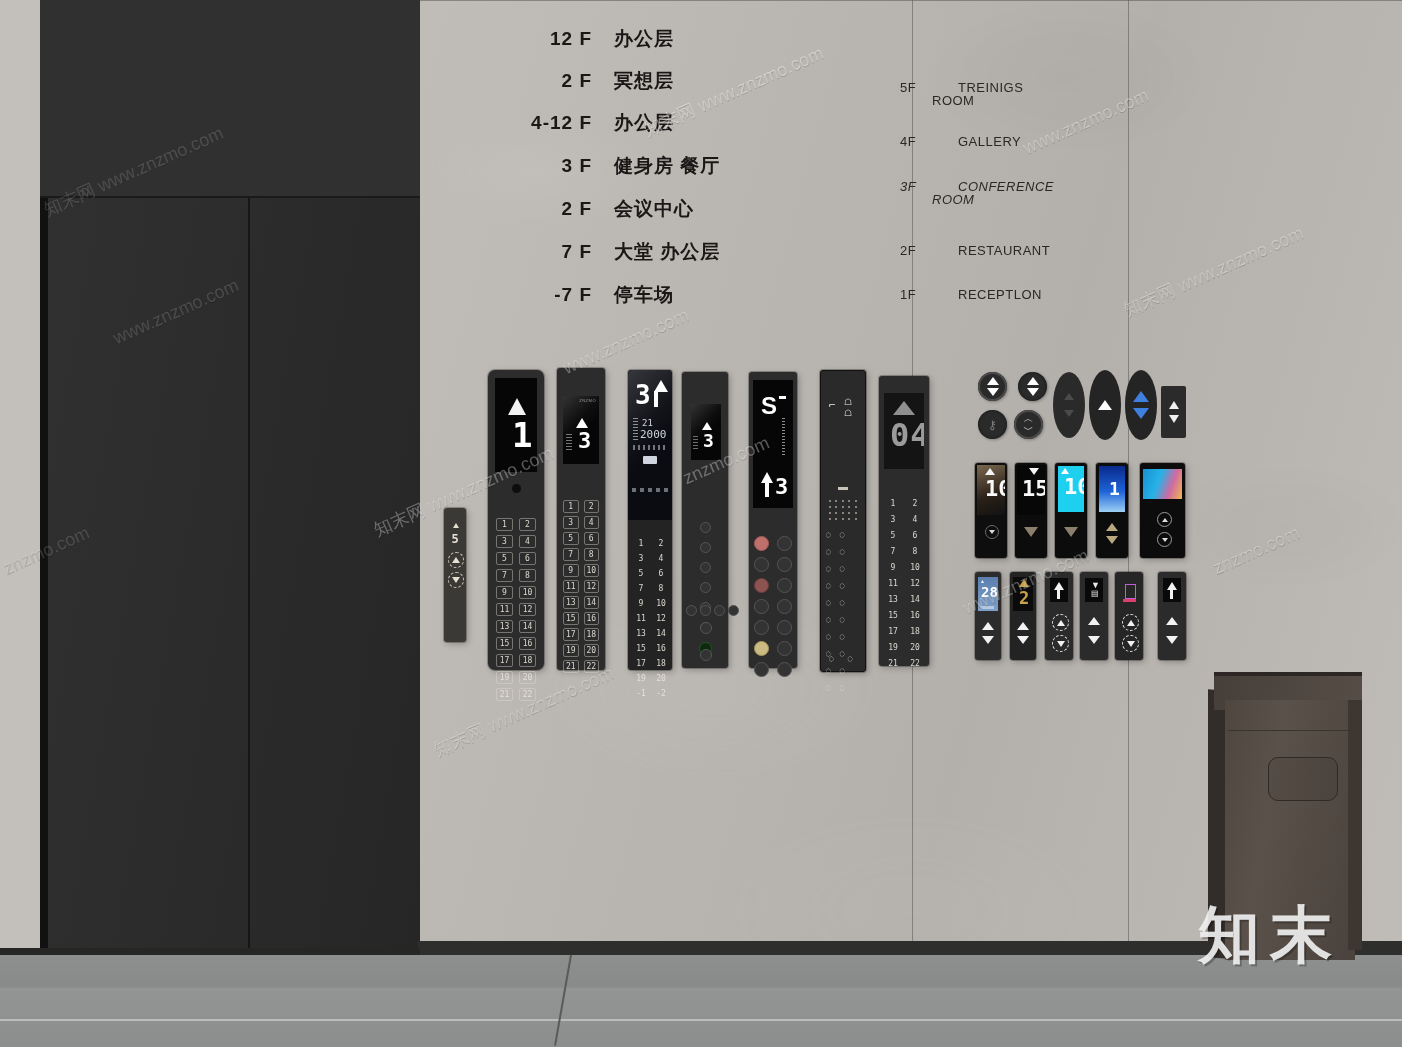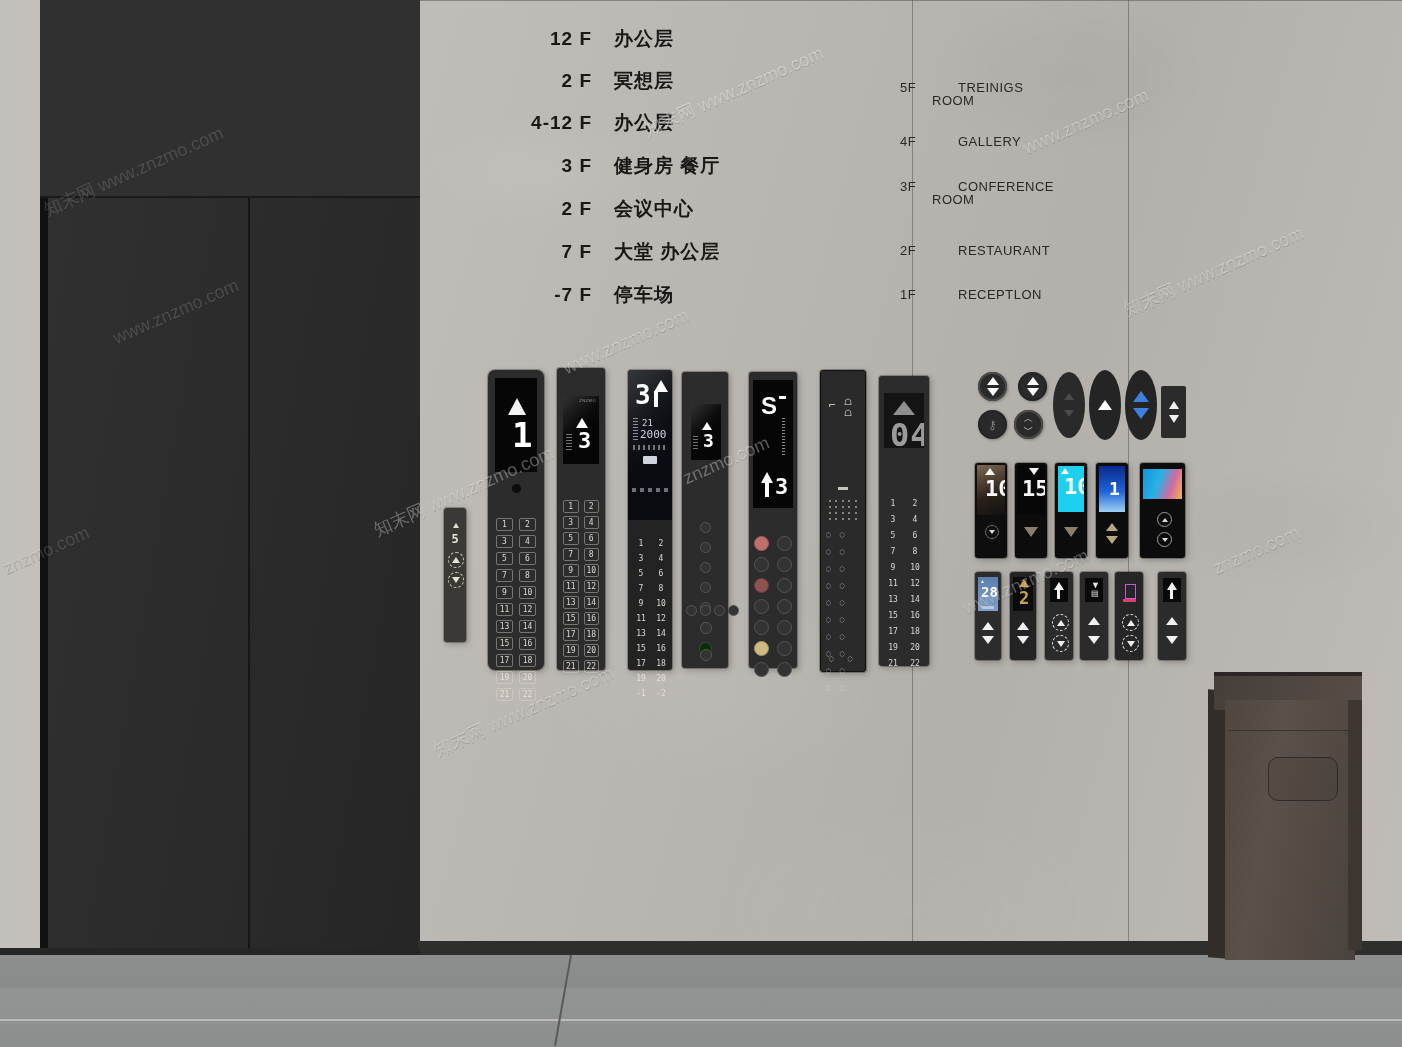--- a/index.html
+++ b/index.html
@@ -162,21 +162,21 @@
   </div>
 
   <div>
     <div class="dir dir-en" style="left:900px;top:80px;">
       <span class="fl">5F</span><span>TREINIGS</span>
       <span class="rm2">ROOM</span>
     </div>
     <div class="dir dir-en" style="left:900px;top:134px;">
       <span class="fl">4F</span><span>GALLERY</span>
     </div>
-    <div class="dir dir-en" style="left:900px;top:179px;">
+    <div class="dir dir-en" style="left:900px;top:179px;font-style:italic;">
       <span class="fl">3F</span><span>CONFERENCE</span>
       <span class="rm2">ROOM</span>
     </div>
     <div class="dir dir-en" style="left:900px;top:243px;">
       <span class="fl">2F</span><span>RESTAURANT</span>
     </div>
     <div class="dir dir-en" style="left:900px;top:287px;">
       <span class="fl">1F</span><span>RECEPTLON</span>
     </div>
   </div>
@@ -383,21 +383,21 @@
       <div class="key" style="opacity:.75;">◌</div>
       <div class="key" style="opacity:.75;">◌</div>
     </div>
     <div style="position:absolute;left:8px;top:282px;display:flex;gap:14px;">
       <div class="key" style="opacity:.8;">◌</div>
       <div class="key" style="opacity:.8;">◌</div>
     </div>
   </div>
 
   <div class="panel" style="left:879px;top:376px;width:50px;height:290px;">
-    <div class="screen" style="left:5px;top:17px;width:40px;height:55px;background:#141414;">
+    <div class="screen" style="left:5px;top:17px;width:40px;height:76px;background:#141414;">
       <div style="position:absolute;left:9px;top:8px;width:0;height:0;border-left:11px solid transparent;border-right:11px solid transparent;border-bottom:14px solid #8f8f8f;"></div>
       <div class="num" style="position:absolute;left:6px;top:26px;font-size:32px;color:#9b9b9b;letter-spacing:1px;">04</div>
     </div>
     <div class="keys" style="left:7px;top:122px;width:36px;gap:5px 8px;">
       <div class="key">1</div>
       <div class="key">2</div>
       <div class="key">3</div>
       <div class="key">4</div>
       <div class="key">5</div>
       <div class="key">6</div>
@@ -573,14 +573,15 @@
   <div class="wm" style="left:370px;top:520px;color:rgba(255,255,255,.33);">知末网 www.znzmo.com</div>
   <div class="wm" style="left:560px;top:360px;color:rgba(255,255,255,.33);">www.znzmo.com</div>
   <div class="wm" style="left:640px;top:120px;color:rgba(255,255,255,.40);">知末网 www.znzmo.com</div>
   <div class="wm" style="left:680px;top:470px;color:rgba(255,255,255,.33);">znzmo.com</div>
   <div class="wm" style="left:1020px;top:140px;color:rgba(255,255,255,.36);">www.znzmo.com</div>
   <div class="wm" style="left:1120px;top:300px;color:rgba(255,255,255,.34);">知末网 www.znzmo.com</div>
   <div class="wm" style="left:1210px;top:560px;color:rgba(255,255,255,.30);">znzmo.com</div>
   <div class="wm" style="left:960px;top:600px;color:rgba(255,255,255,.30);">www.znzmo.com</div>
   <div class="wm" style="left:430px;top:740px;color:rgba(255,255,255,.30);">知末网 www.znzmo.com</div>
 
+  <div class="wm-logo">知末</div>
 
 </div>
 
 </body></html>

